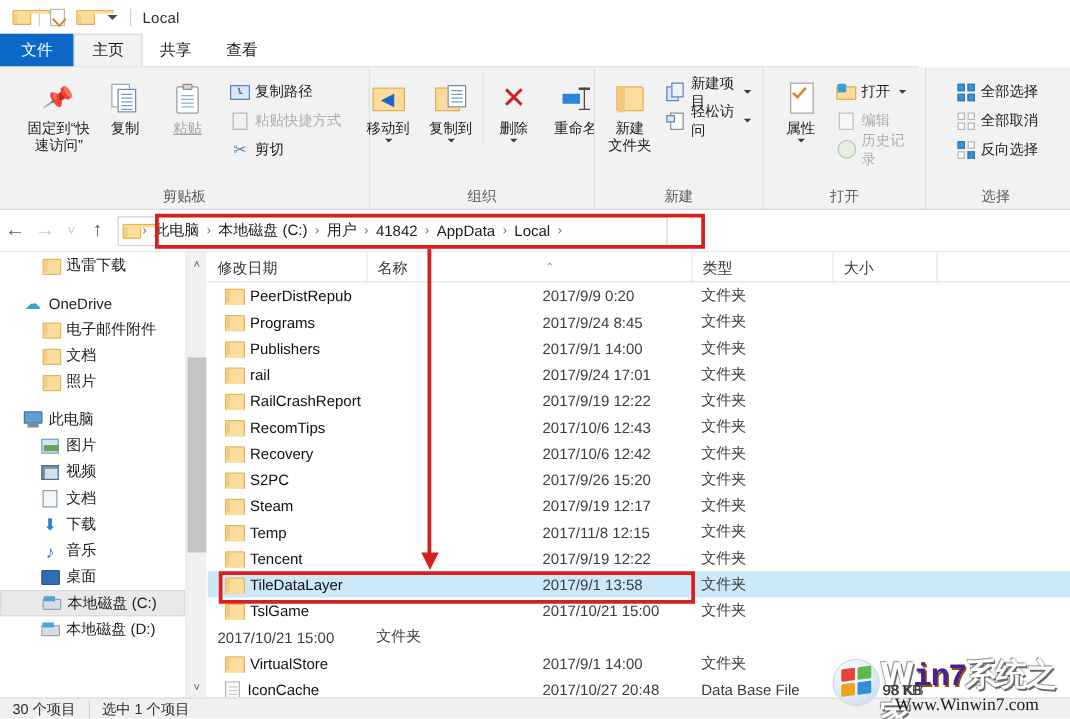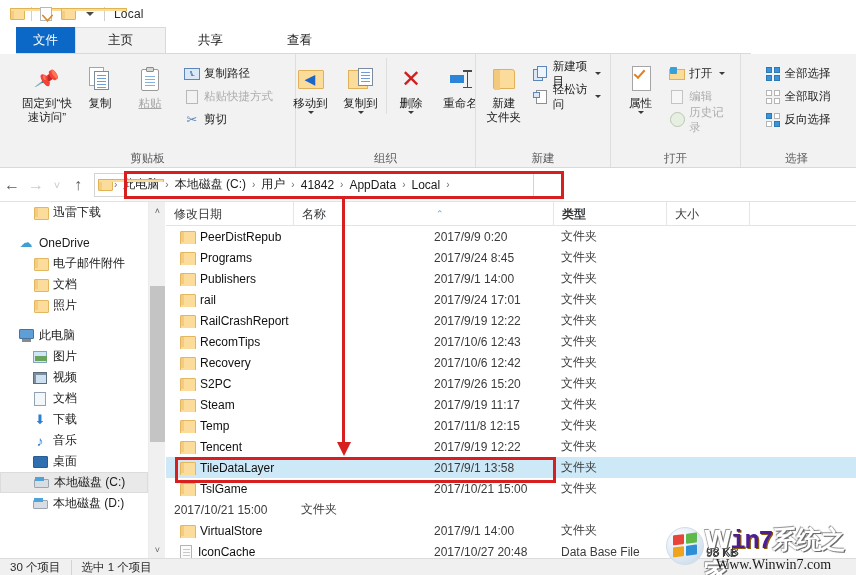--- a/index.html
+++ b/index.html
@@ -42,26 +42,26 @@
     border-left:2px solid #d9892f; border-bottom:2px solid #d9892f;
     transform: rotate(-48deg) skewX(-6deg); border-radius:1px;
   }
   .caret-dn {
     width:0;height:0;border-left:4px solid transparent;border-right:4px solid transparent;
     border-top:4px solid #4a4a4a;
   }
 
   
   .tabstrip {
-    position:absolute; left:16px; top:28px; width:735px; height:26px;
+    position:absolute; left:0; top:28px; width:735px; height:26px;
     background:#ffffff; display:flex; align-items:flex-end;
     border-bottom:1px solid #d9d9d9;
   }
   .tab {
-    height:26px; padding:0 32px; display:flex; align-items:center;
+    height:26px; padding:0 14px; display:flex; align-items:center;
     font-size:12.5px; color:#1c1c1c; cursor:default; position:relative;
   }
   .tab.file { background:#0c68c7; color:#ffffff; padding:0 17px; }
   .tab.active { background:#f2f2f2; border-left:1px solid #d9d9d9; border-right:1px solid #d9d9d9; border-top:1px solid #d9d9d9;}
 
   
   .ribbon {
     position:absolute; left:0; top:54px; width:856px; height:114px;
     background:#f2f2f2; border-bottom:1px solid #d9d9d9;
     display:flex; align-items:stretch;
@@ -185,21 +185,21 @@
 
   .navscroll { position:absolute; left:148px; top:202px; width:17px; height:356px; background:#f0f0f0; border-left:1px solid #ececec;}
   .navscroll .up, .navscroll .dn { position:absolute; left:0; width:17px; height:17px; display:flex;align-items:center;justify-content:center;font-size:9px;color:#606060;}
   .navscroll .up { top:0; } .navscroll .dn { bottom:0; }
   .navscroll .thumb { position:absolute; left:1px; width:15px; background:#c4c4c4; }
 
   .filelist { position:absolute; left:166px; top:202px; width:690px; height:356px; background:#ffffff; overflow:hidden;}
   .colhdr { height:24px; display:flex; align-items:center; border-bottom:1px solid #e3e3e3; background:#ffffff;}
   .col { font-size:12px; color:#35383b; padding-left:8px; position:relative; height:24px; line-height:24px; }
   .col + .col { border-left:1px solid #e6e6e6; }
-  .col.name { width:260px; } .col.date { width:127px; } .col.type { width:113px;font-weight:bold; }
+  .col.name { width:260px; } .col.date { width:127px; } .col.type { width:113px; }
   .col.size { width:83px; } .col.pad { width:40px; }
   .sortmark { position:absolute; left:142px; top:0px; font-size:9px; color:#6a9fd4; }
 
   .row { height:21px; display:flex; align-items:center; font-size:12px; color:#101010; }
   .row.selected { background:#cde8f7; }
   .cell { padding-left:8px; white-space:nowrap; overflow:hidden; }
   .cell.name { width:260px; display:flex; align-items:center; gap:6px; padding-left:14px;}
   .cell.date { width:127px; color:#3b3b3b; }
   .cell.type { width:113px; color:#3b3b3b; }
   .cell.size { width:83px; color:#3b3b3b; text-align:right; padding-right:10px; padding-left:0;}
@@ -724,21 +724,21 @@
           </div>
           <div class="cell date">2017/9/26 15:20</div>
           <div class="cell type">文件夹</div>
           <div class="cell size"></div>
         </div>
         <div class="row">
           <div class="cell name">
             <span class="rowfolder"></span>
             <span>Steam</span>
           </div>
-          <div class="cell date">2017/9/19 11:17</div>
+          <div class="cell date">2017/9/19 12:17</div>
           <div class="cell type">文件夹</div>
           <div class="cell size"></div>
         </div>
         <div class="row">
           <div class="cell name">
             <span class="rowfolder"></span>
             <span>Temp</span>
           </div>
           <div class="cell date">2017/11/8 12:15</div>
           <div class="cell type">文件夹</div>

